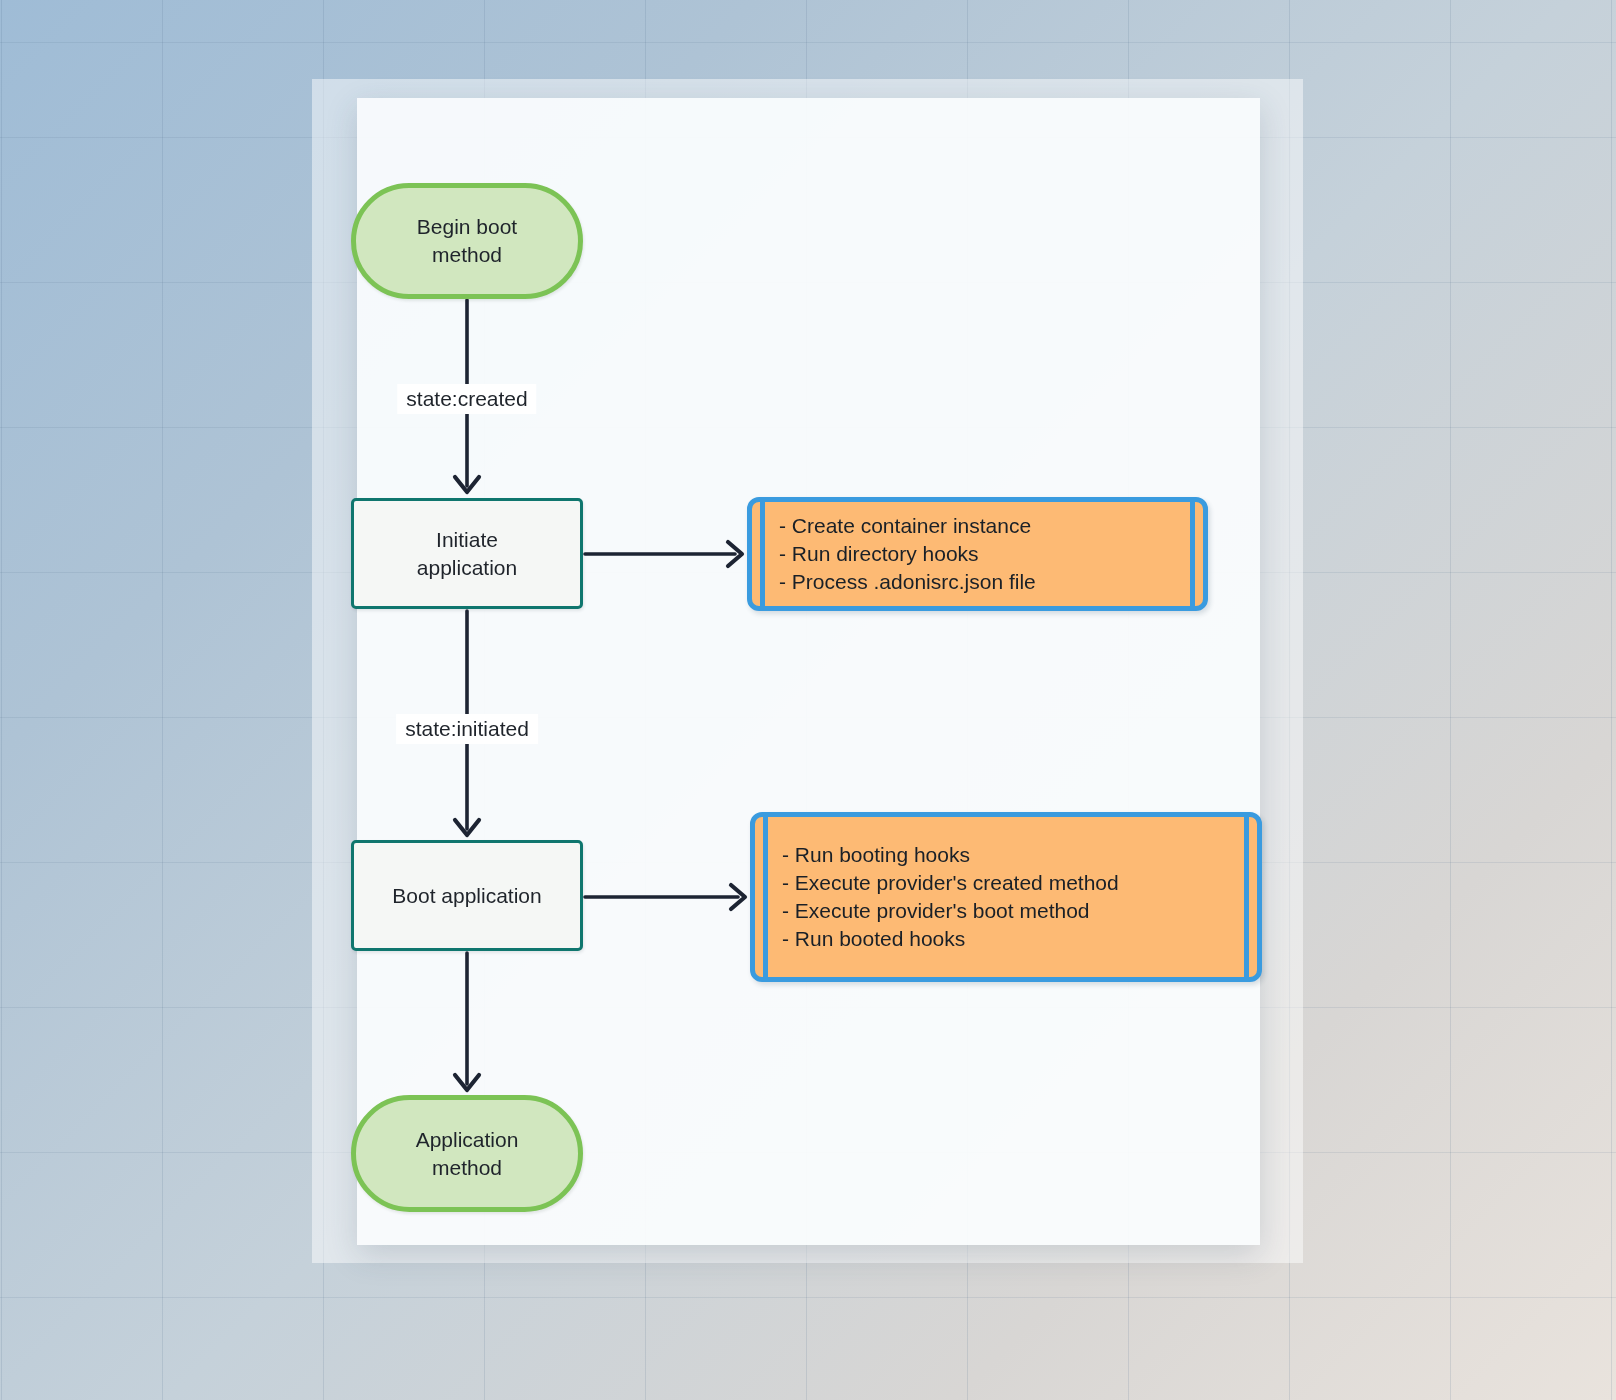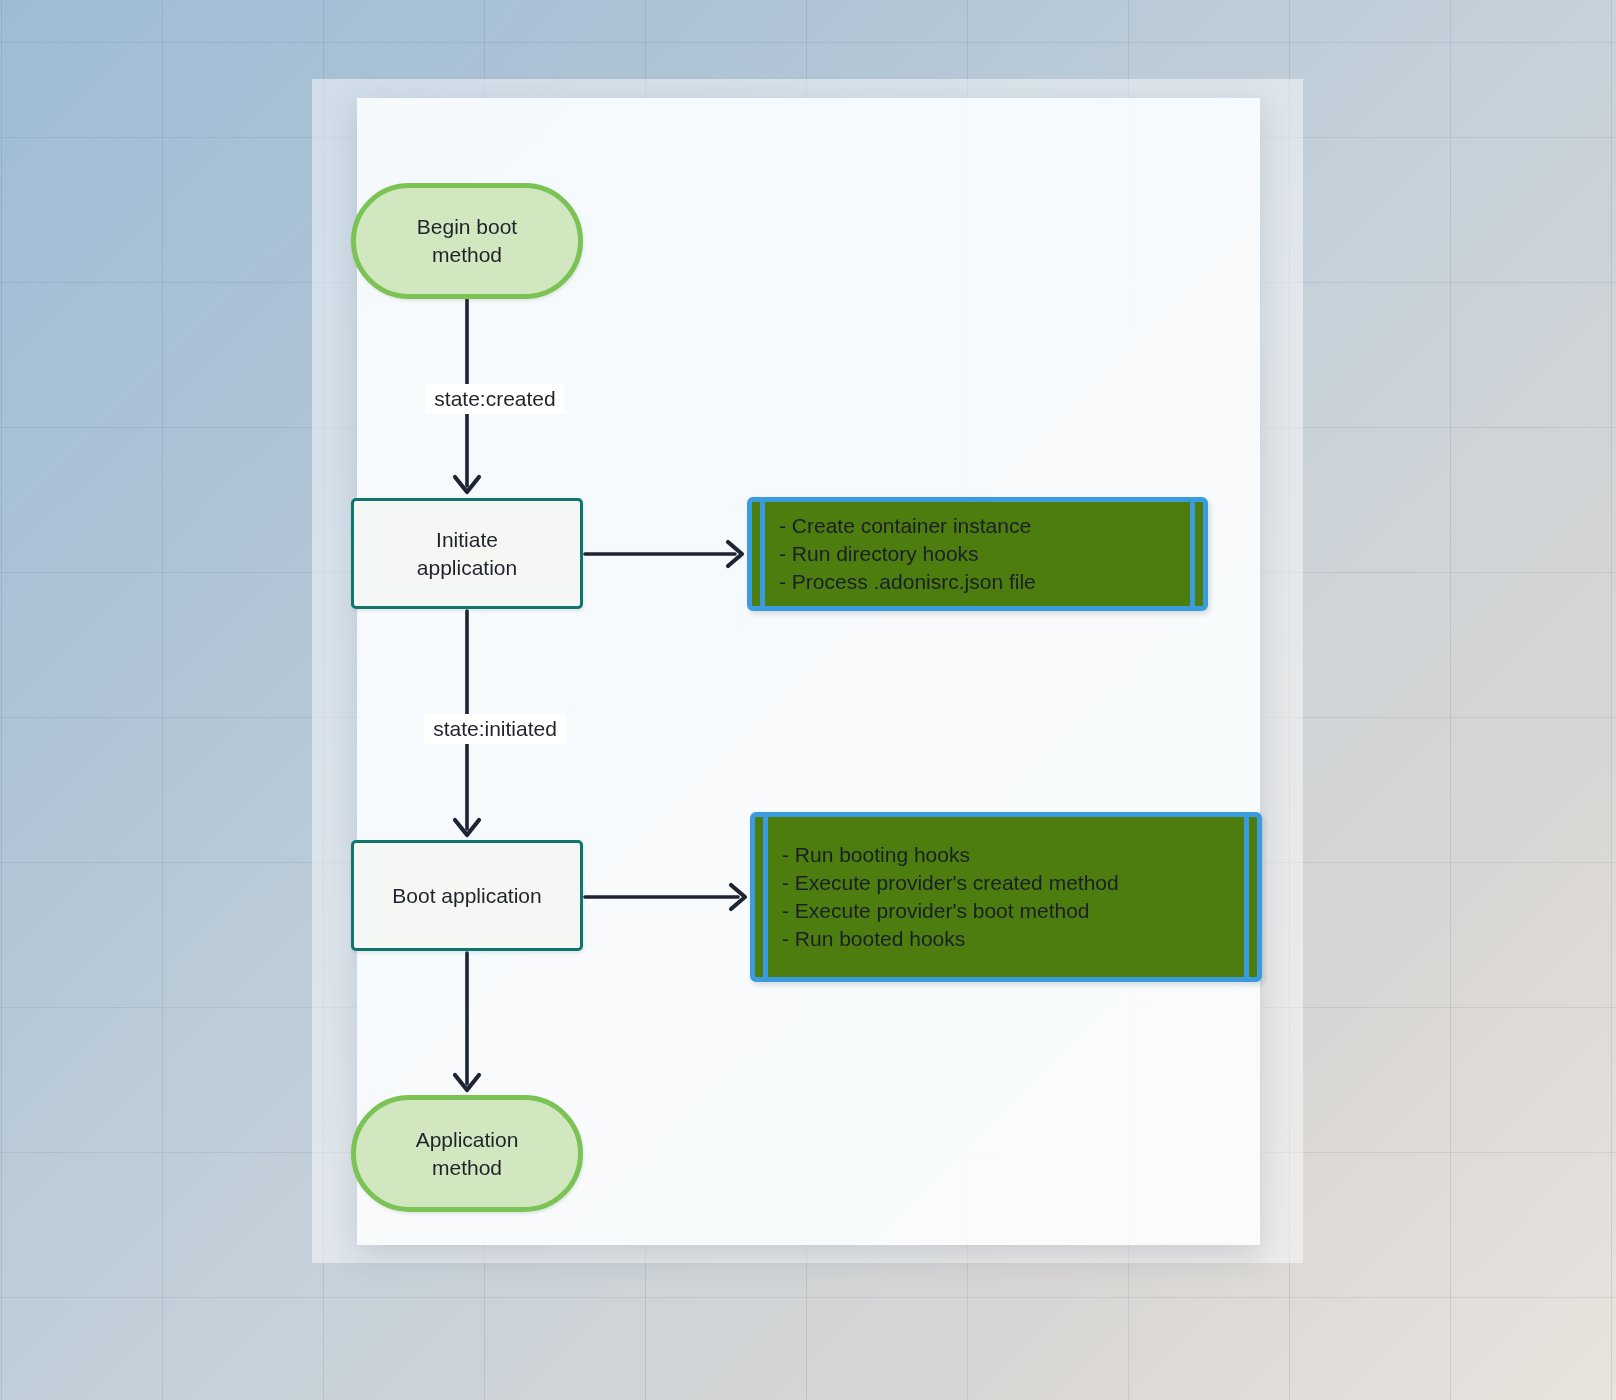--- a/index.html
+++ b/index.html
@@ -75,23 +75,23 @@
     border: 3px solid #0f766e;
     border-radius: 5px;
     box-shadow: 1px 2px 3px rgba(40,45,55,0.10);
   }
   #n-initiate { left: 351px; top: 498px; width: 226px; height: 105px; }
   #n-boot     { left: 351px; top: 840px; width: 226px; height: 105px; }
 
   .subroutine {
     position: absolute;
     z-index: 4;
-    background: #4d7c0f;
+    background: #fdba74;
     border: 5px solid #3a9bdf;
-    border-radius: 6px;
+    border-radius: 12px;
     box-shadow: 2px 3px 5px rgba(30,60,90,0.16);
   }
   .subroutine::before, .subroutine::after {
     content: "";
     position: absolute;
     top: 0; bottom: 0;
     width: 5px;
     background: #3a9bdf;
   }
   .subroutine::before { left: 8px; }
@@ -118,21 +118,20 @@
 
   .edge-label {
     position: absolute;
     z-index: 5;
     transform: translate(-50%, -50%);
     background: #ffffff;
     color: #1f242b;
     font-size: 21px;
     padding: 3px 9px;
     white-space: nowrap;
-    margin-left: 28px;
   }
   #lbl-created   { left: 467px; top: 399px; }
   #lbl-initiated { left: 467px; top: 729px; }
 </style>
 </head>
 <body>
 
 <div class="sheet-back"></div>
 <div class="sheet-front"></div>
 

